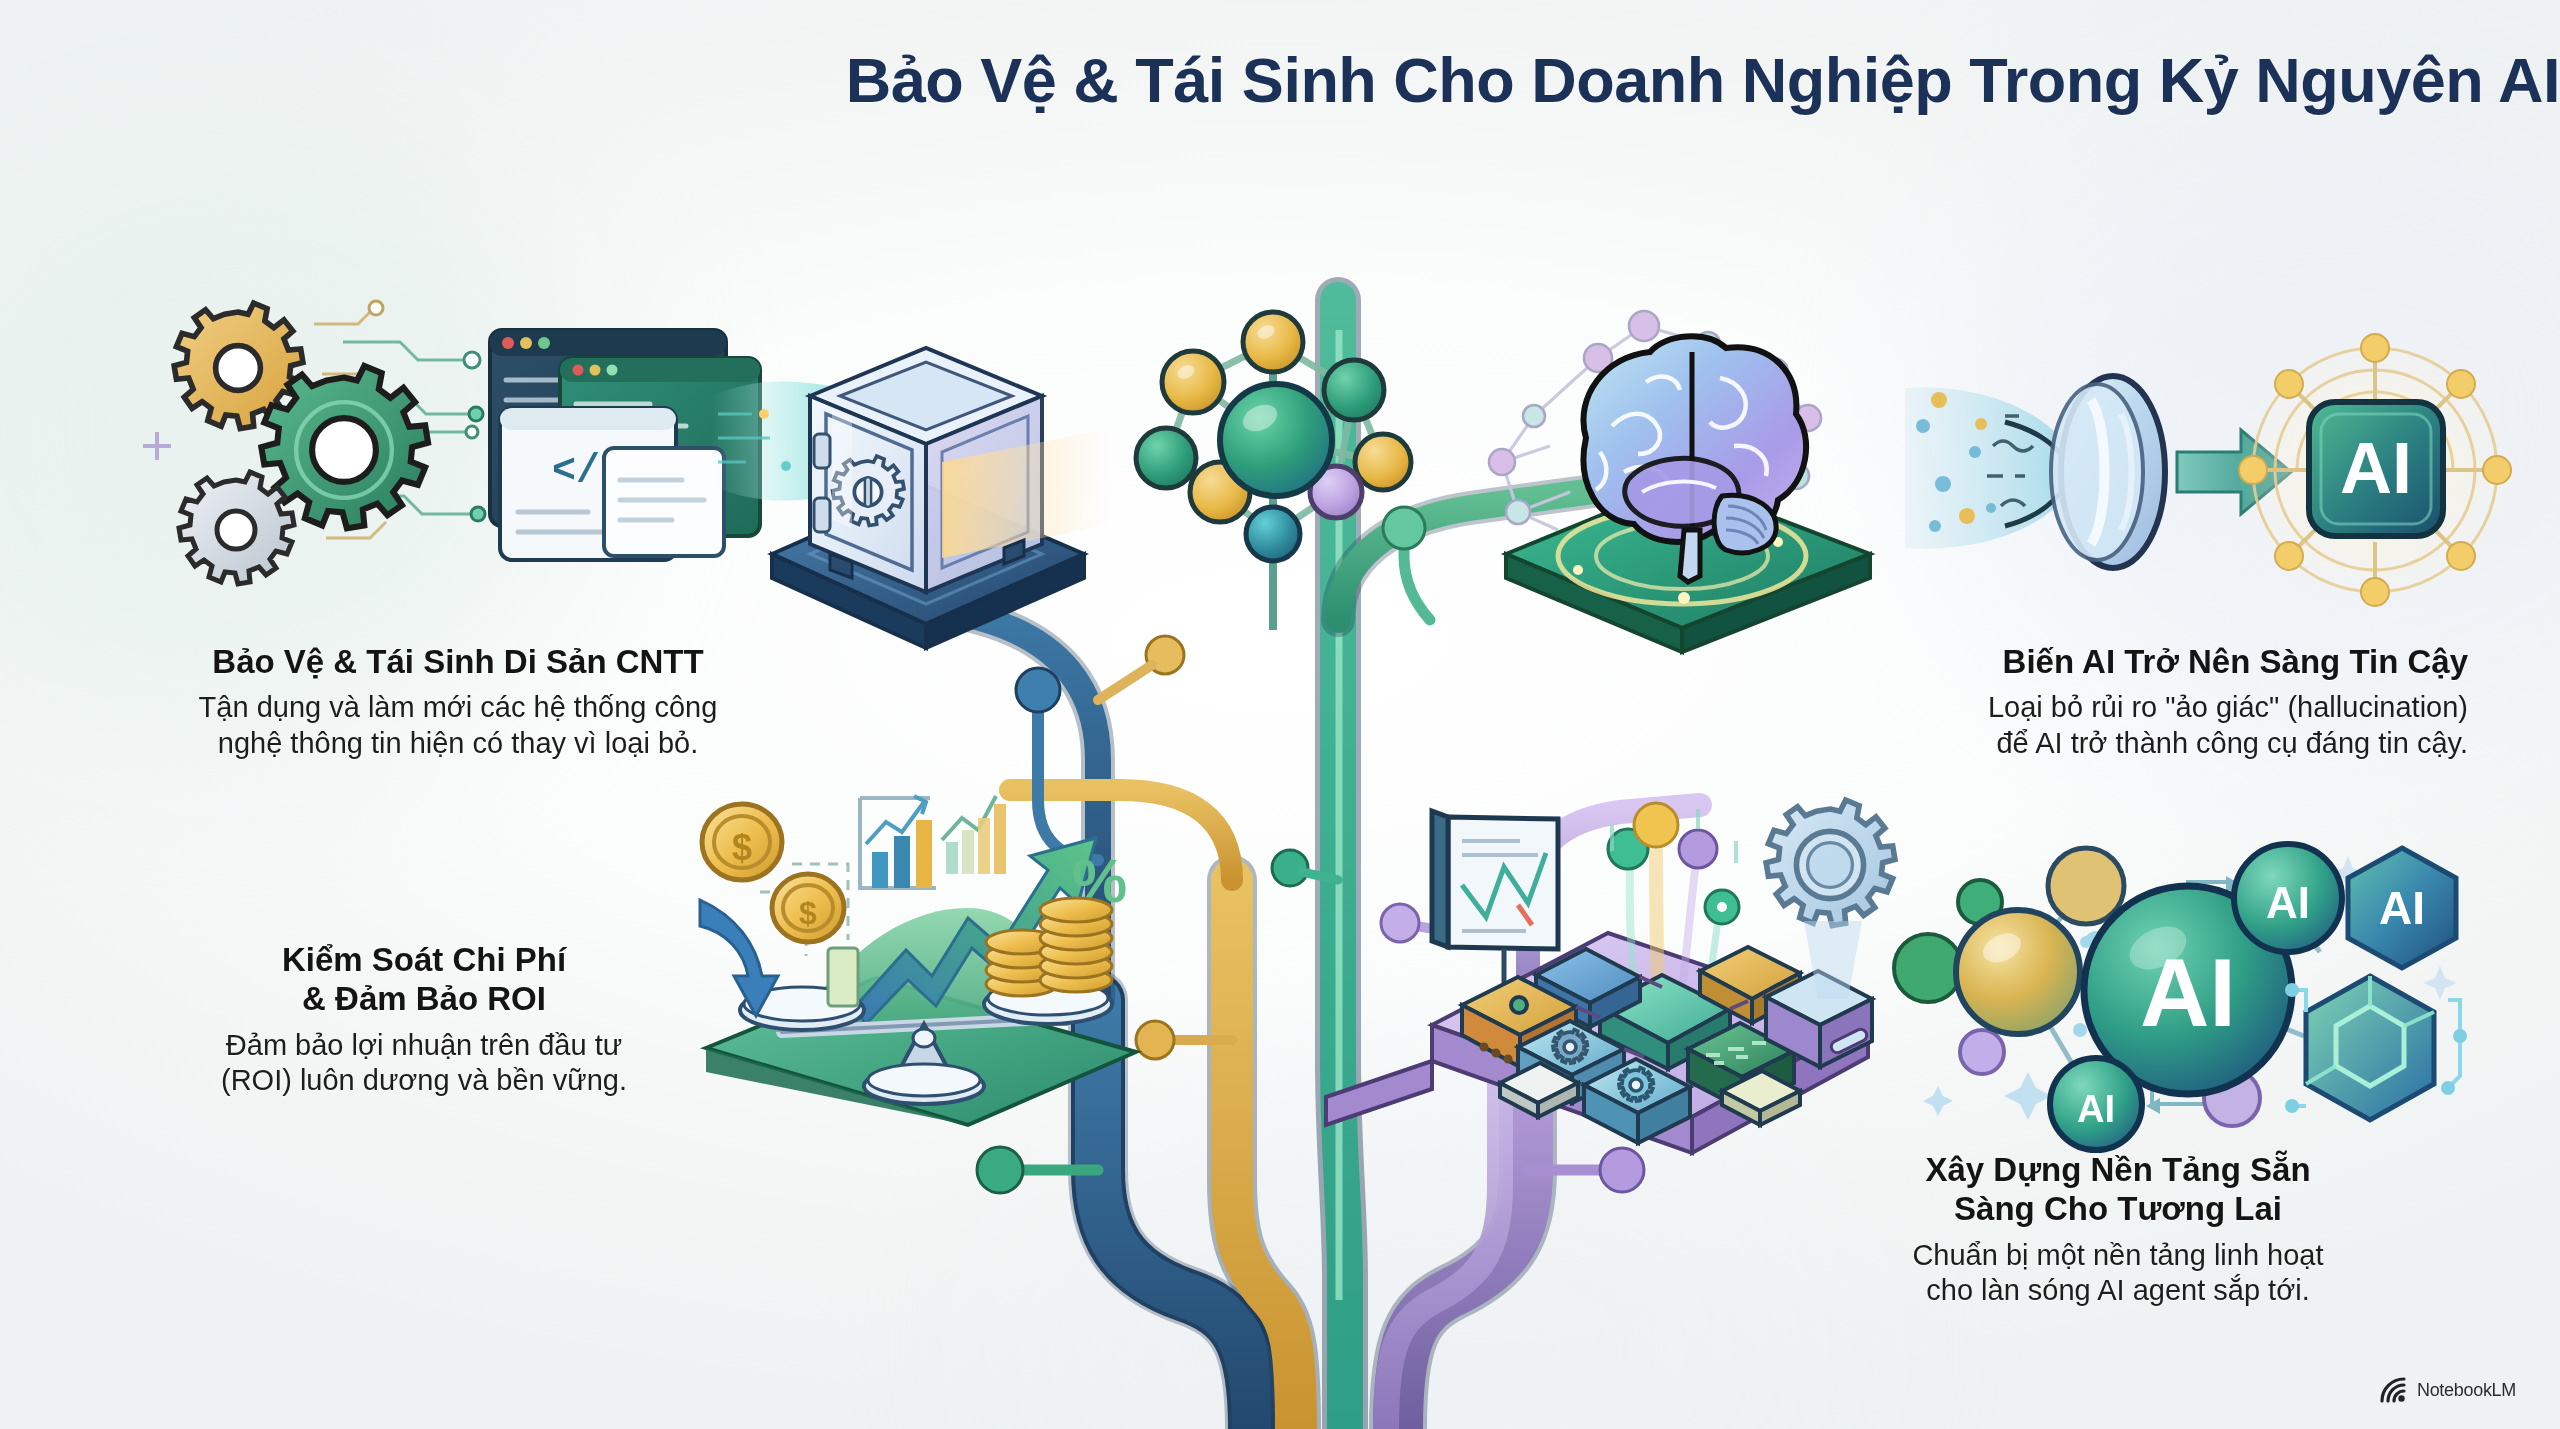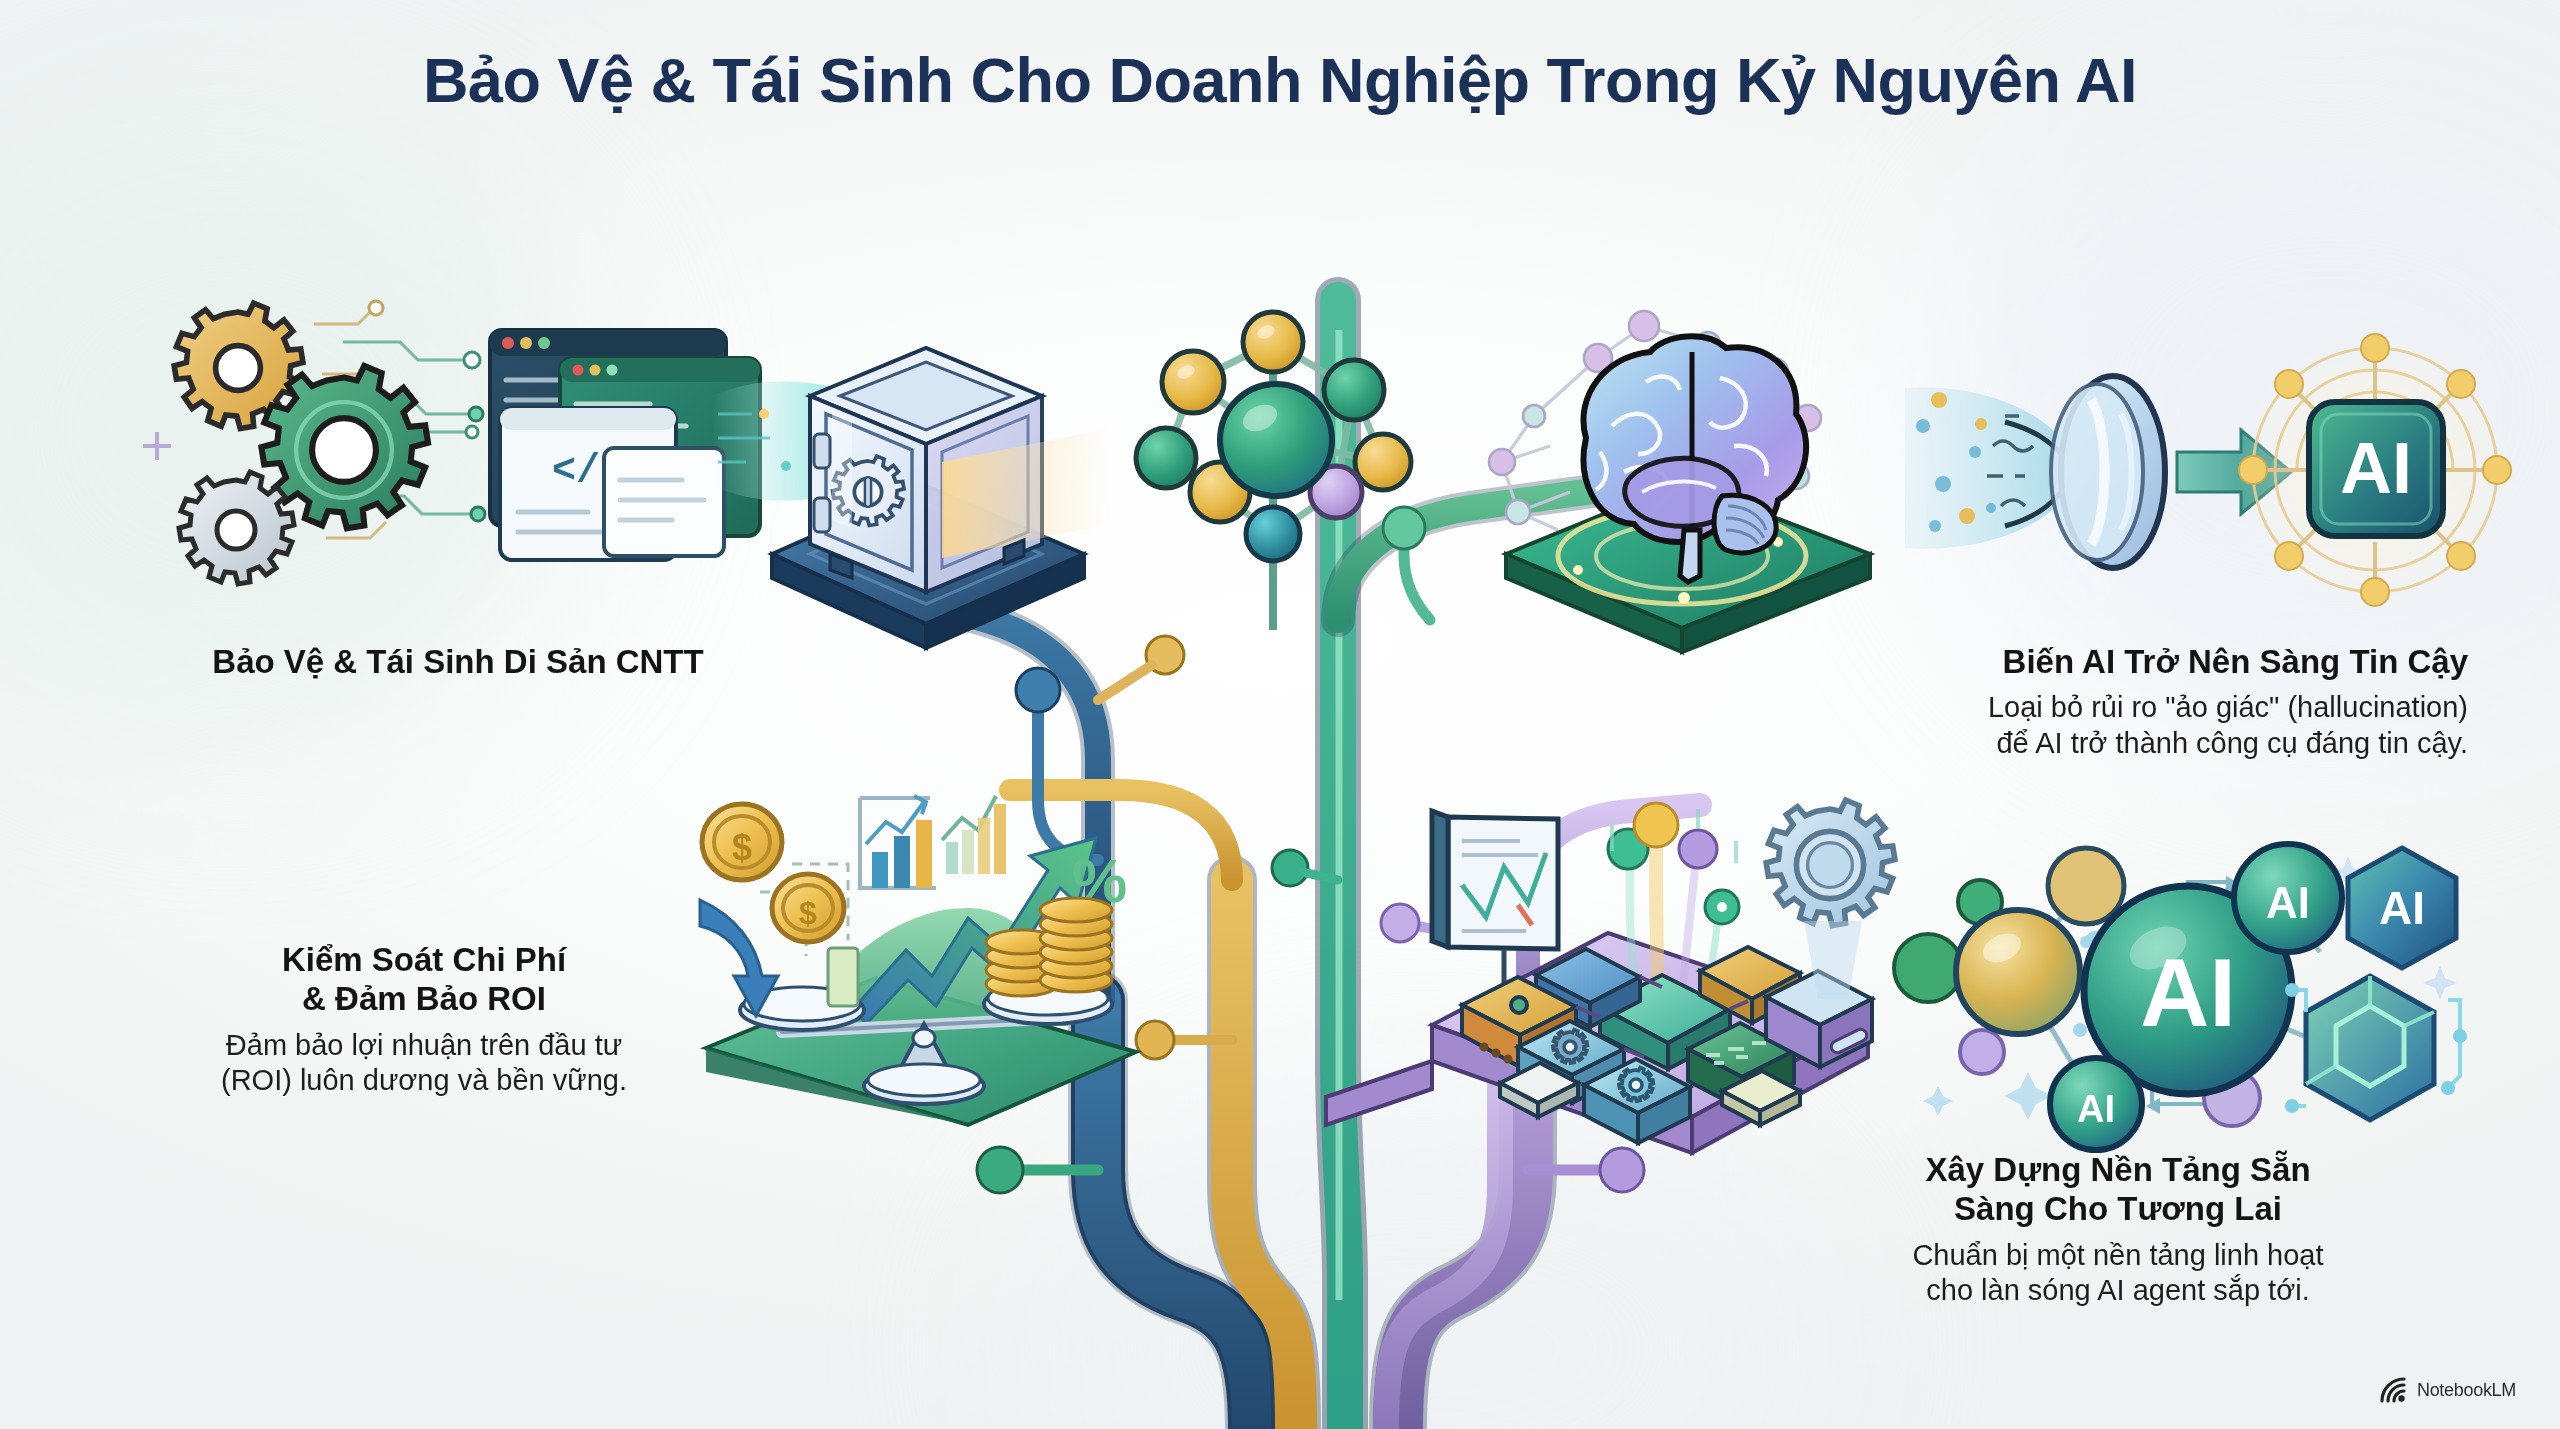--- a/index.html
+++ b/index.html
@@ -15,21 +15,21 @@
     overflow:hidden;
   }
   
   .tint{position:absolute;border-radius:50%;filter:blur(90px);pointer-events:none;}
   .tint.a{left:-120px;top:120px;width:700px;height:620px;background:rgba(230,240,236,.75);}
   .tint.b{right:-150px;top:90px;width:760px;height:640px;background:rgba(235,240,247,.7);}
   .tint.c{left:40%;bottom:-180px;width:800px;height:520px;background:rgba(238,241,245,.6);}
 
   
   #title{
-    position:absolute;left:0;right:0;top:44px;text-align:center;
+    position:absolute;left:0;right:0;top:44px;text-align:right;
     font-size:63px;font-weight:bold;letter-spacing:-0.5px;
     color:#1b3157;
     text-shadow:0 1px 0 rgba(255,255,255,.9);
     white-space:nowrap;
   }
 
   
   #tree{position:absolute;left:0;top:0;width:2560px;height:1429px;}
 
   
@@ -933,20 +933,22 @@
         <circle cx="392" cy="150" r="7"></circle>
           <circle cx="548" cy="248" r="7"></circle>
           <circle cx="392" cy="266" r="7"></circle>
         <circle cx="560" cy="196" r="7"></circle>
       </g>
     </svg>
   </div>
 
   <div class="block left" style="left:118px;top:642px;width:680px;">
     <div class="hd">Bảo Vệ &amp; Tái Sinh Di Sản CNTT</div>
+    <div class="bd">Tận dụng và làm mới các hệ thống công
+nghệ thông tin hiện có thay vì loại bỏ.</div>
   </div>
 
   <div class="block right" style="right:92px;top:642px;width:760px;">
     <div class="hd">Biến AI Trở Nên Sàng Tin Cậy</div>
     <div class="bd">Loại bỏ rủi ro "ảo giác" (hallucination)
 để AI trở thành công cụ đáng tin cậy.</div>
   </div>
 
   <div class="block left" style="left:104px;top:940px;width:640px;">
     <div class="hd">Kiểm Soát Chi Phí

